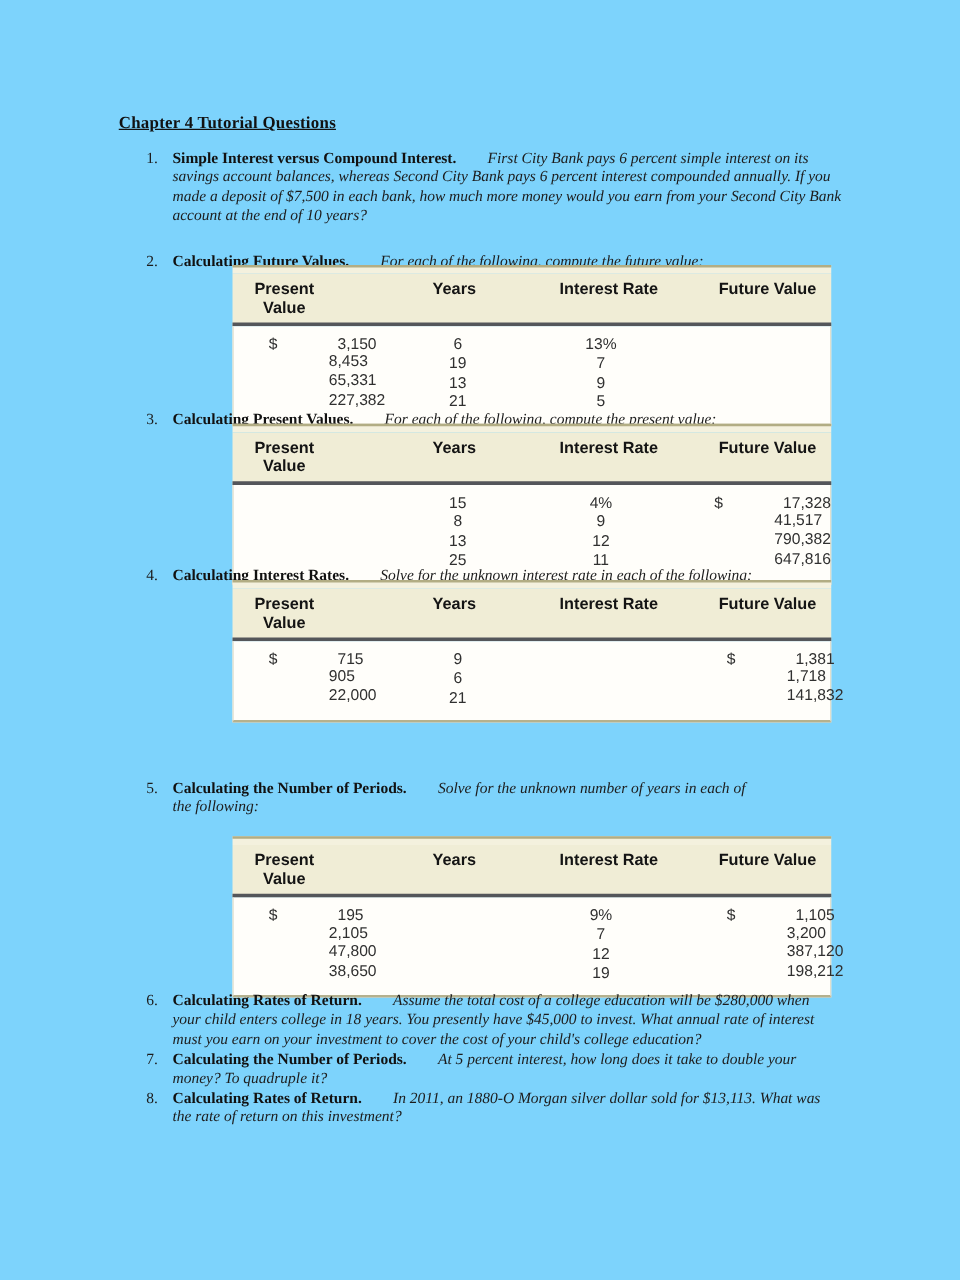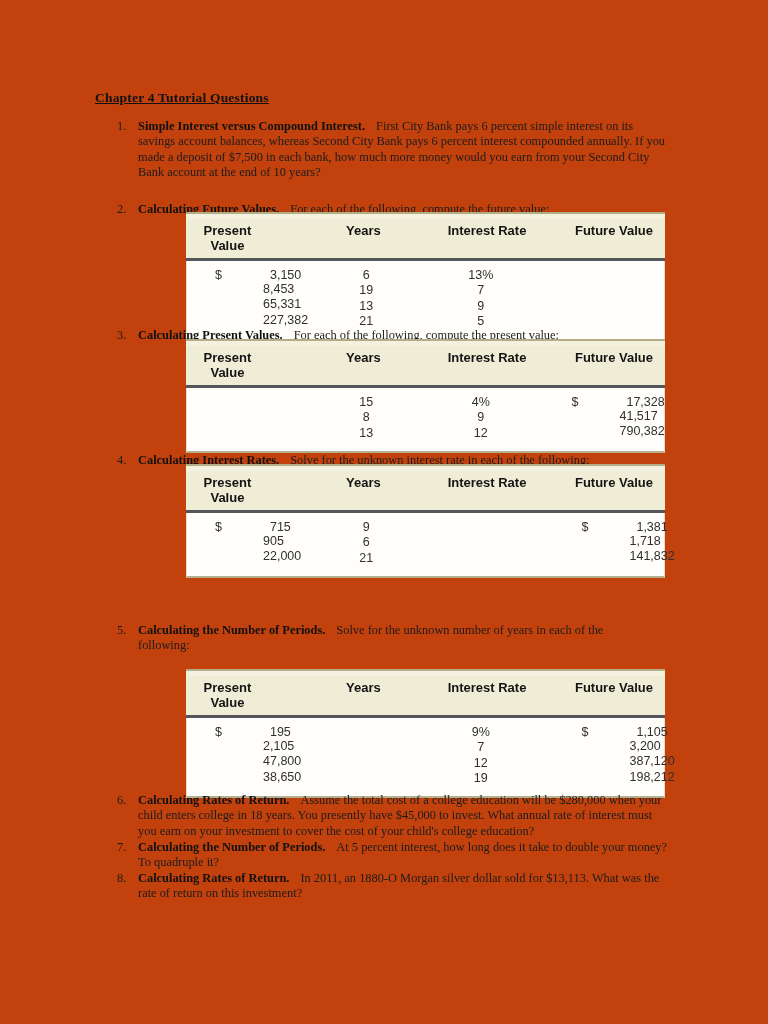--- a/index.html
+++ b/index.html
@@ -7,39 +7,39 @@
   body {
     width: 768px; height: 1024px;
     font-family: "Liberation Serif", serif;
     color: #1c1c1c;
     position: relative;
     overflow: hidden;
   }
   .page {
     position: absolute; left: 0; top: 0;
     width: 768px; height: 1024px;
-    background: #c2410c;
+    background: #7dd3fc;
   }
   .doc-title {
     position: absolute; left: 95px; top: 90px;
     font-size: 13.5px; font-weight: bold;
     text-decoration: underline;
     letter-spacing: 0.2px;
     color: #111111;
   }
   .q {
     position: absolute; left: 117px;
     display: flex;
     font-size: 12.4px; line-height: 15.4px;
     color: #1c1c1c;
   }
   .qnum { width: 21px; flex: none; }
   .qtext { width: 535px; }
   .qhead { font-weight: bold; color: #111111; font-family: Liberation Serif, serif; }
-  .qbody { margin-left: 11px; }
+  .qbody { margin-left: 25px; font-style: italic; }
 
   
   .tbl {
     position: absolute; left: 186px; width: 479px;
     font-family: "Liberation Sans", sans-serif;
   }
   .tbl-topstrip {
     height: 7px;
     background: #f4f1de;
     border-top: 2px solid #b2ad84;
@@ -200,20 +200,32 @@
               <span class="cur"></span>
               <span class="val"></span>
             </span></div>
         <div class="td c2">13</div>
         <div class="td c3">12</div>
         <div class="td c4"><span class="money mfv">
               <span class="cur"></span>
               <span class="val">790,382</span>
             </span></div>
       </div>
+      <div class="tr">
+        <div class="td c1"><span class="money mpv">
+              <span class="cur"></span>
+              <span class="val"></span>
+            </span></div>
+        <div class="td c2">25</div>
+        <div class="td c3">11</div>
+        <div class="td c4"><span class="money mfv">
+              <span class="cur"></span>
+              <span class="val">647,816</span>
+            </span></div>
+      </div>
     </div>
   </div>
 
   <div class="q" style="top:453px">
     <div class="qnum">4.</div>
     <div class="qtext"><span class="qhead">Calculating Interest Rates.</span><span class="qbody">Solve for the unknown interest rate in each of the following:</span></div>
   </div>
 
   <div class="tbl" style="top:464px">
     <div class="tbl-topstrip"></div>

